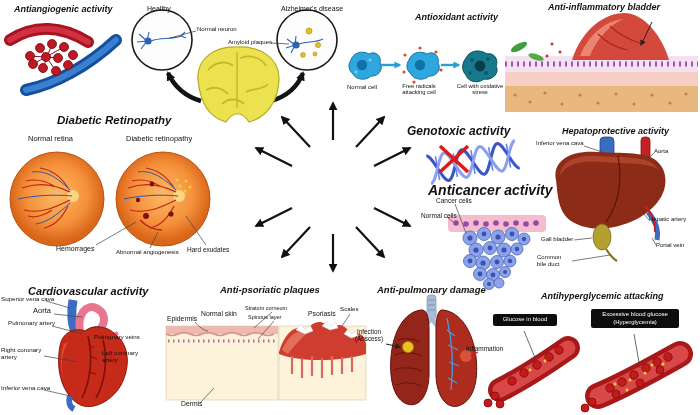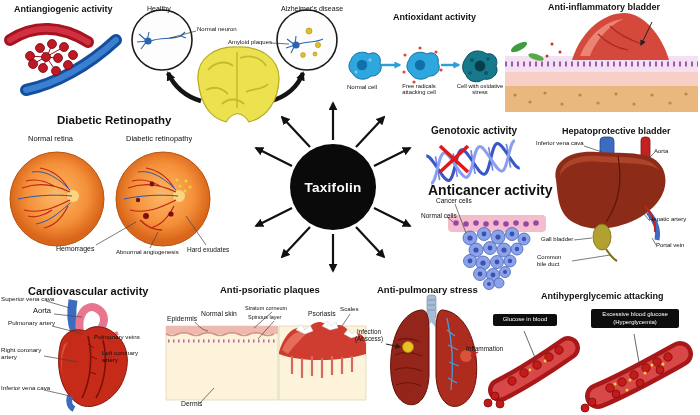--- a/index.html
+++ b/index.html
@@ -2,21 +2,21 @@
 <html><head>
 <meta charset="utf-8">
 <style>
   html,body{margin:0;padding:0;background:#fff;}
   .canvas{
     position:relative;width:700px;height:415px;background:#ffffff;overflow:hidden;
     font-family:"Liberation Sans",sans-serif;color:#111;
   }
   .art{position:absolute;left:0;top:0;width:700px;height:415px;}
   .lbl{position:absolute;line-height:1.12;color:#111;white-space:nowrap;}
-  .t{font-weight:bold;font-size:9px;}
+  .t{font-weight:bold;font-size:9px;font-style:italic;}
   .s{font-size:6.5px;}
   .wrap{white-space:normal;text-align:center;}
   .box{position:absolute;background:#0d0d0d;color:#fff;text-align:center;
        font-size:6px;line-height:1.25;padding:2px 1px;border-radius:2px;}
   .center-circle{
     position:absolute;left:290px;top:144px;width:86px;height:86px;border-radius:50%;
     background:#0a0a0a;display:flex;align-items:center;justify-content:center;
     color:#fff;font-size:13.5px;font-weight:bold;letter-spacing:.3px;
   }
 </style>
@@ -395,32 +395,31 @@
           <circle cx="645" cy="373" r="1.5"></circle>
         <circle cx="652" cy="365" r="1.5"></circle>
           <circle cx="627" cy="390" r="1.5"></circle>
           <circle cx="663" cy="364" r="1.5"></circle>
       </g>
       <line x1="524" y1="331" x2="536" y2="360" stroke="#444" stroke-width="0.8"></line>
       <line x1="634" y1="334" x2="640" y2="368" stroke="#444" stroke-width="0.8"></line>
     </g>
   </svg>
 
-  <div class="center-circle">Taxifolin</div>
 
   <div class="lbl t" style="left:14px;top:4px">Antiangiogenic activity</div>
-  <div class="lbl t" style="left:393px;top:12px">Antioxidant activity</div>
+  <div class="lbl t" style="left:415px;top:12px">Antioxidant activity</div>
   <div class="lbl t" style="left:548px;top:2px">Anti-inflammatory bladder</div>
   <div class="lbl t" style="left:57px;top:114px;font-size:11.5px">Diabetic Retinopathy</div>
-  <div class="lbl t" style="left:431px;top:125px;font-size:10px">Genotoxic activity</div>
+  <div class="lbl t" style="left:407px;top:125px;font-size:12px">Genotoxic activity</div>
   <div class="lbl t" style="left:428px;top:183px;font-size:14px">Anticancer activity</div>
-  <div class="lbl t" style="left:562px;top:126px">Hepatoprotective bladder</div>
+  <div class="lbl t" style="left:562px;top:126px">Hepatoprotective activity</div>
   <div class="lbl t" style="left:28px;top:285px;font-size:11px">Cardiovascular activity</div>
   <div class="lbl t" style="left:220px;top:285px;font-size:9.5px">Anti-psoriatic plaques</div>
-  <div class="lbl t" style="left:377px;top:285px;font-size:9.5px">Anti-pulmonary stress</div>
+  <div class="lbl t" style="left:377px;top:285px;font-size:9.5px">Anti-pulmonary damage</div>
   <div class="lbl t" style="left:541px;top:291px">Antihyperglycemic attacking</div>
 
   <div class="lbl s" style="left:147px;top:5px;font-size:7px">Healthy</div>
   <div class="lbl s" style="left:281px;top:5px;font-size:7px">Alzheimer's disease</div>
   <div class="lbl s" style="left:197px;top:26px;font-size:6px">Normal neuron</div>
   <div class="lbl s" style="left:228px;top:39px;font-size:6px">Amyloid plaques</div>
 
   <div class="lbl s wrap" style="left:340px;top:84px;width:44px;font-size:6px">Normal cell</div>
   <div class="lbl s wrap" style="left:390px;top:83px;width:58px;font-size:5.8px">Free radicals attacking cell</div>
   <div class="lbl s wrap" style="left:452px;top:83px;width:56px;font-size:5.8px">Cell with oxidative stress</div>

